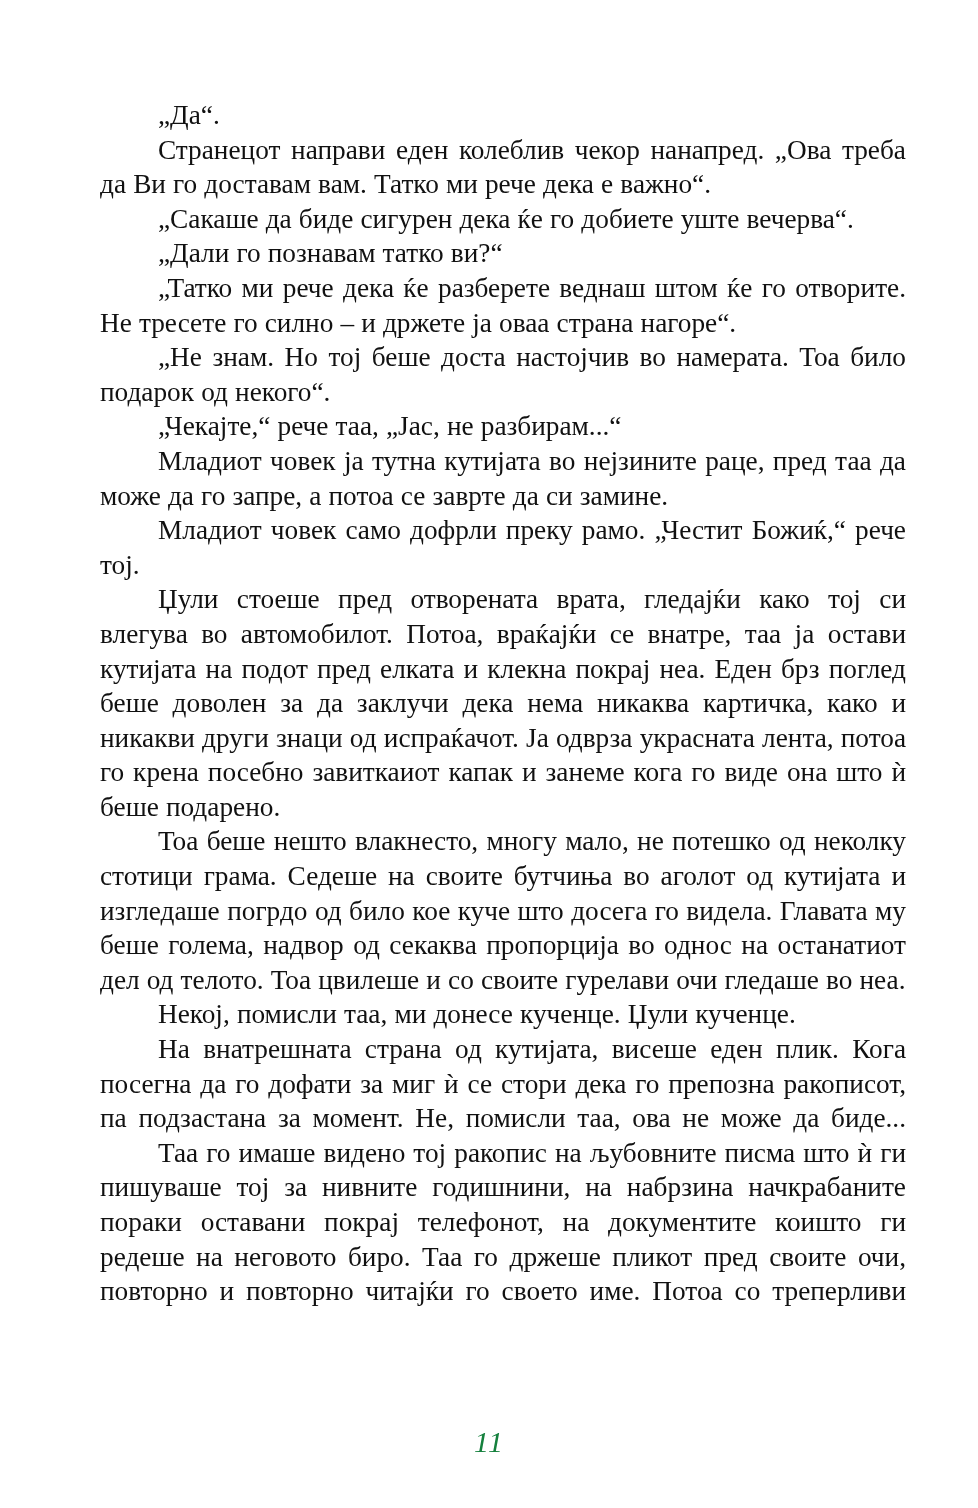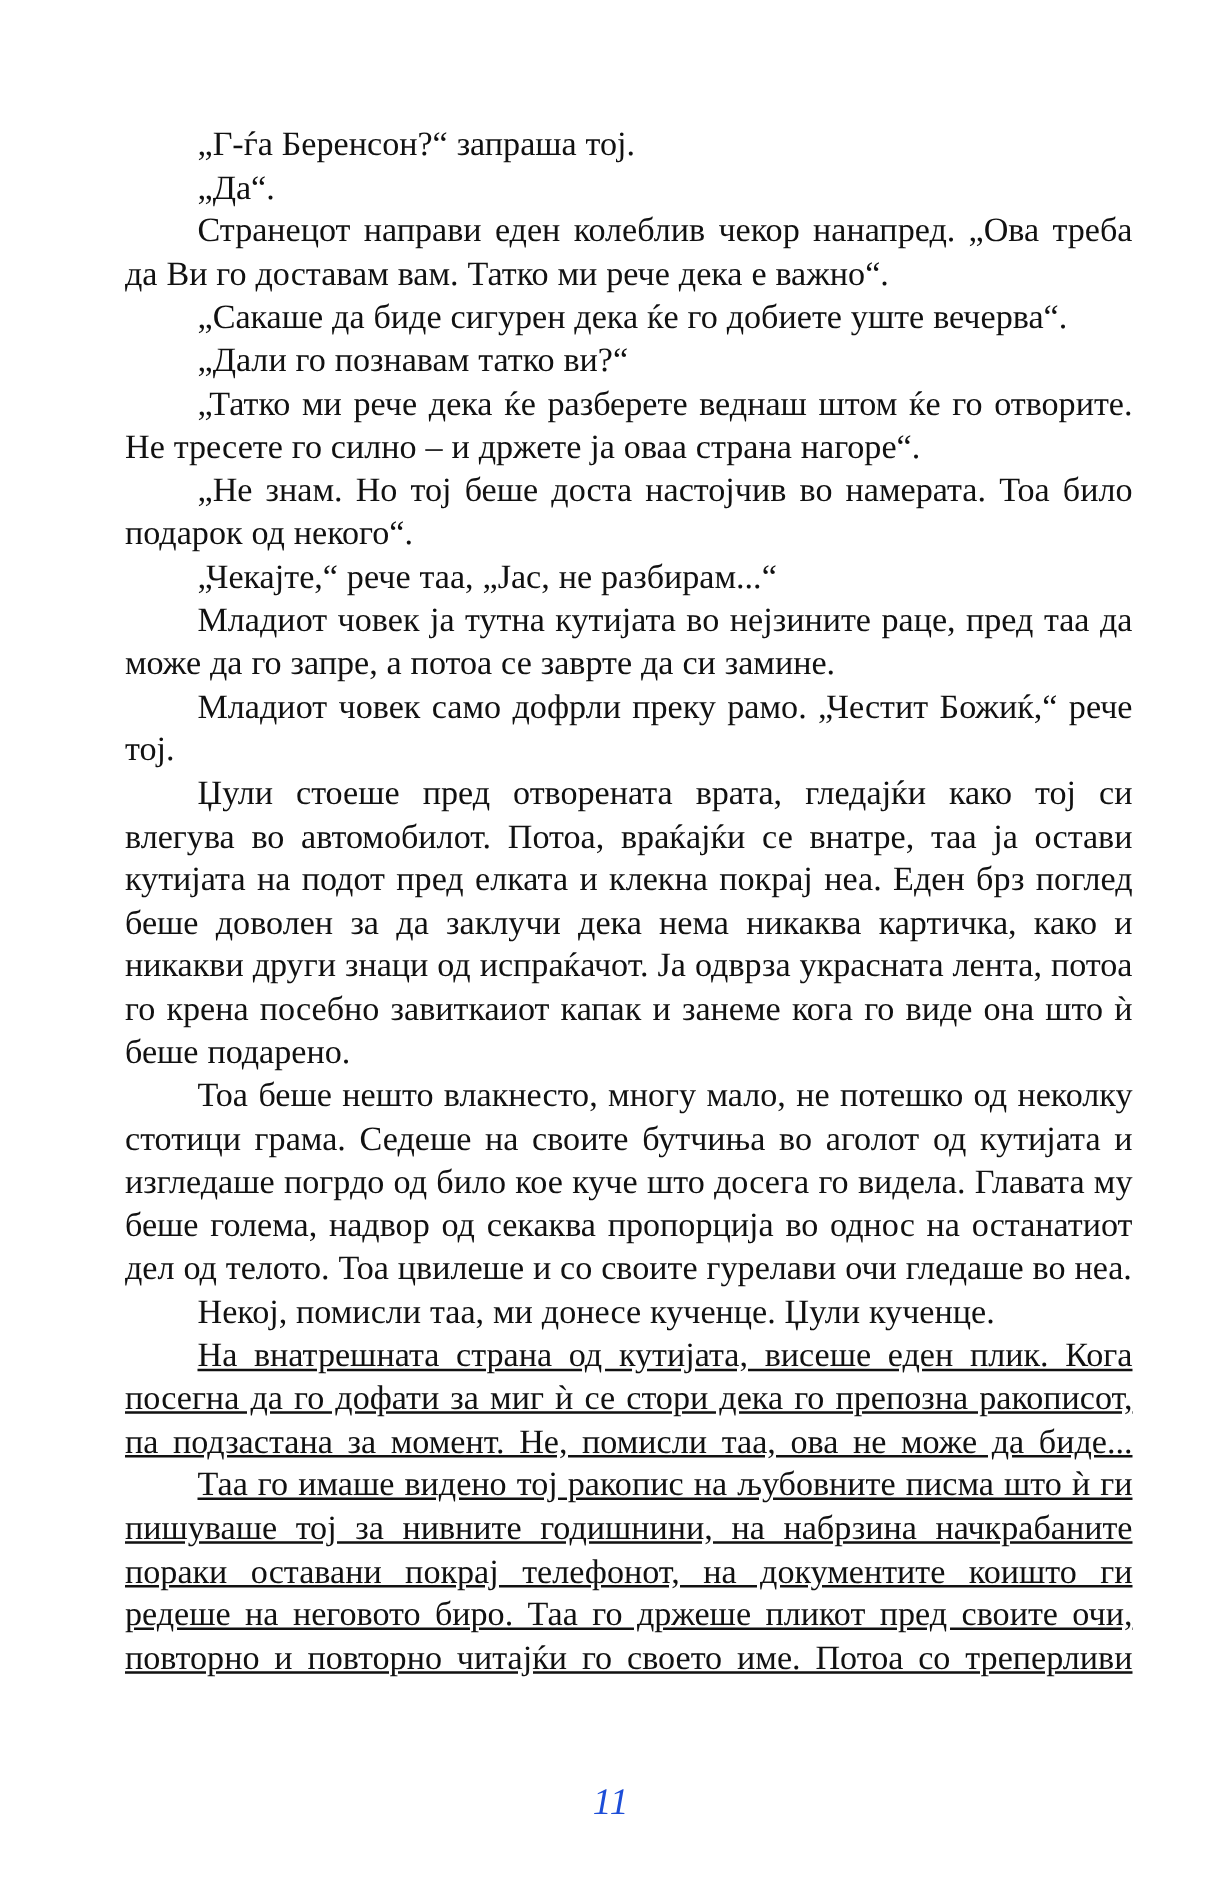--- a/index.html
+++ b/index.html
@@ -42,52 +42,50 @@
     text-justify: inter-word;
     text-indent: 58px;
     hyphens: manual;
     word-spacing: 0.3px;
     letter-spacing: 0px;
   }
 
   
   p.para.forcejust {
     text-align-last: justify;
-    text-decoration: underline;
   }
 
   #pagenum {
     position: absolute;
     left: 0;
     top: 1429px;
     width: 978px;
     text-align: center;
     font-size: 30px;
     font-style: italic;
     line-height: 30px;
-    color: #1d4ed8;
+    color: #15803d;
     height: 28px;
     overflow: hidden;
     font-family: "Liberation Serif", "DejaVu Serif", serif;
   }
   #pagenum span {
     display: inline-block;
     position: relative;
     top: -2px;
     letter-spacing: 1px;
   }
 </style>
 </head>
 <body>
 
 <div id="page">
 
   <div id="textblock">
 
-    <p class="para">„Г-ѓа Беренсон?“ запраша тој.</p>
     <p class="para">„Да“.</p>
     <p class="para">Странецот направи еден колеблив чекор нанапред. „Ова треба да Ви го доставам вам. Татко ми рече дека е важно“.</p>
     <p class="para">„Сакаше да биде сигурен дека ќе го добиете уште вечерва“.</p>
     <p class="para">„Дали го познавам татко ви?“</p>
     <p class="para">„Татко ми рече дека ќе разберете веднаш штом ќе го отворите. Не тресете го силно – и држете ја оваа страна нагоре“.</p>
     <p class="para">„Не знам. Но тој беше доста настојчив во намерата. Тоа било подарок од некого“.</p>
     <p class="para">„Чекајте,“ рече таа, „Јас, не разбирам...“</p>
     <p class="para">Младиот човек ја тутна кутијата во нејзините раце, пред таа да може да го запре, а потоа се заврте да си замине.</p>
     <p class="para">Младиот човек само дофрли преку рамо. „Честит Божиќ,“ рече тој.</p>
     <p class="para">Џули стоеше пред отворената врата, гледајќи како тој си влегува во автомобилот. Потоа, враќајќи се внатре, таа ја остави кутијата на подот пред елката и клекна покрај неа. Еден брз поглед беше доволен за да заклучи дека нема никаква картичка, како и никакви други знаци од испраќачот. Ја одврза украсната лента, потоа го крена посебно завиткаиот капак и занеме кога го виде она што ѝ беше подарено.</p>

